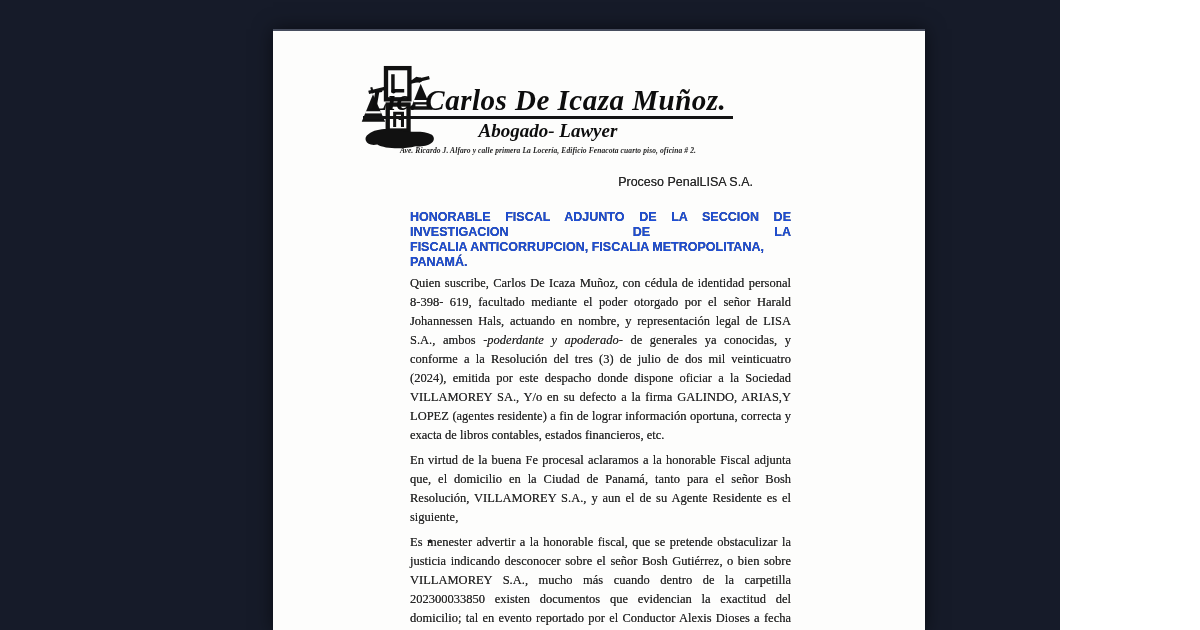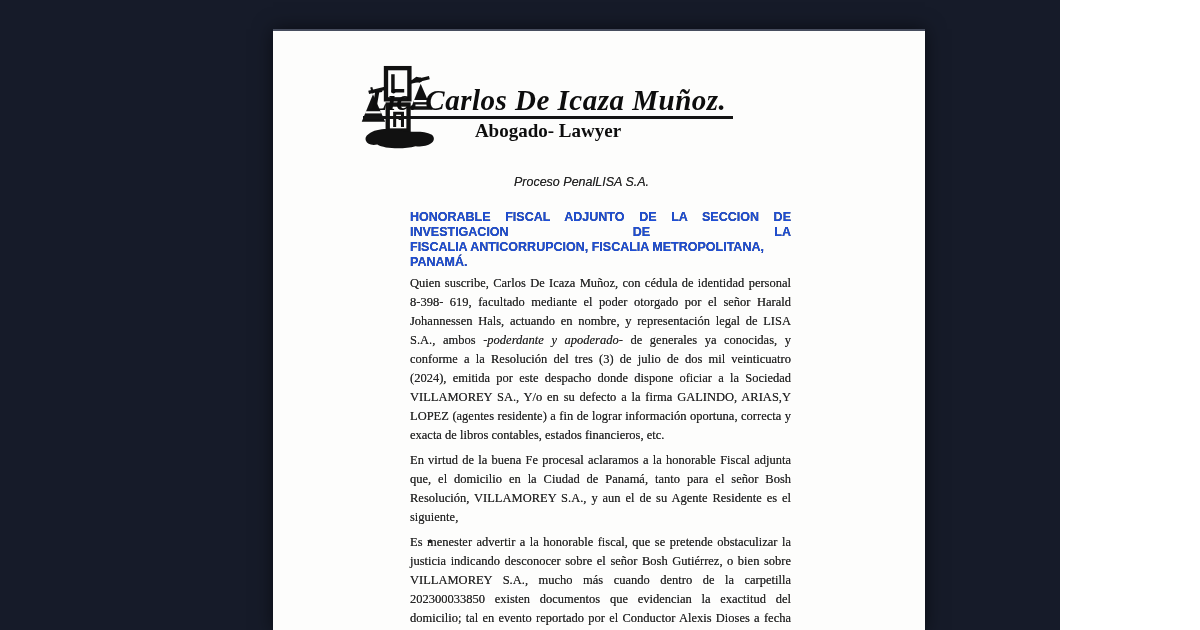--- a/index.html
+++ b/index.html
@@ -15,29 +15,29 @@
   }
   
   .logo{position:absolute;left:87px;top:33px;width:78px;height:88px;}
   .headtext{position:absolute;left:0;top:54px;width:550px;text-align:center;
     font-family:"Liberation Serif",serif;color:#0d0d0d;}
   .attorney{
     display:inline-block;font-size:29px;font-weight:bold;font-style:italic;
     letter-spacing:0.5px;border-bottom:3px solid #141414;padding:0 7px 1px 7px;
     line-height:1.05;
   }
-  .profession{font-size:19px;font-weight:bold;margin-top:2px;line-height:1.1;text-align:center;}
+  .profession{font-size:19px;font-weight:bold;font-style:italic;margin-top:2px;line-height:1.1;text-align:center;}
   .address{font-size:7.5px;font-weight:bold;font-style:italic;margin-top:4px;color:#1c1c1c;letter-spacing:0.1px;}
   
   .content{
     position:absolute;left:137px;top:144px;width:381px;
     color:#262626;font-size:12.5px;line-height:19px;
     text-shadow:0 0 0.5px rgba(40,40,40,0.75);
   }
-  .metarow{display:flex;justify-content:center;height:14px;line-height:14px;font-style:italic;}
+  .metarow{display:flex;justify-content:flex-end;height:14px;line-height:14px;}
   .metarow .right{margin-right:38px;}
   .salutation{
     margin-top:21px;font-weight:bold;color:#1d4ed8;font-size:12.5px;line-height:15px;
     text-shadow:0 0 0.4px rgba(0,0,0,0.8);
   }
   .salutation .just{text-align:justify;text-align-last:justify;}
   .para{margin-top:6px;text-align:justify;font-family:Liberation Serif, serif;}
   .para.first{margin-top:4px;}
   .ital{font-style:italic;}
   .bullet-item{position:relative;margin-top:6px;padding-left:33px;text-align:justify;}
@@ -69,20 +69,21 @@
         <path d="M70,22 L58,52 L83,52 Z" fill="#111"></path>
         <line x1="62" y1="42" x2="79" y2="42" stroke="#fdfdfc" stroke-width="2.5"></line>
         <line x1="64" y1="47" x2="77" y2="47" stroke="#fdfdfc" stroke-width="2"></line>
 
         <path d="M10,80 C2,85 8,95 20,92 C28,97 50,98 64,94 C80,96 90,88 83,81 C72,75 58,79 46,76 C32,73 18,74 10,80 Z" fill="#111"></path>
       </svg>
 
       <div class="headtext">
         <span class="attorney">Lic. Carlos De Icaza Muñoz.</span>
         <div class="profession">Abogado- Lawyer</div>
+        <div class="address">Ave. Ricardo J. Alfaro y calle primera La Locería, Edificio Fenacota cuarto piso, oficina # 2.</div>
       </div>
     </div>
 
     <div class="content">
 
       <div class="metarow">
         <span>Proceso Penal</span>
         <span class="right">LISA S.A.</span>
       </div>
 

